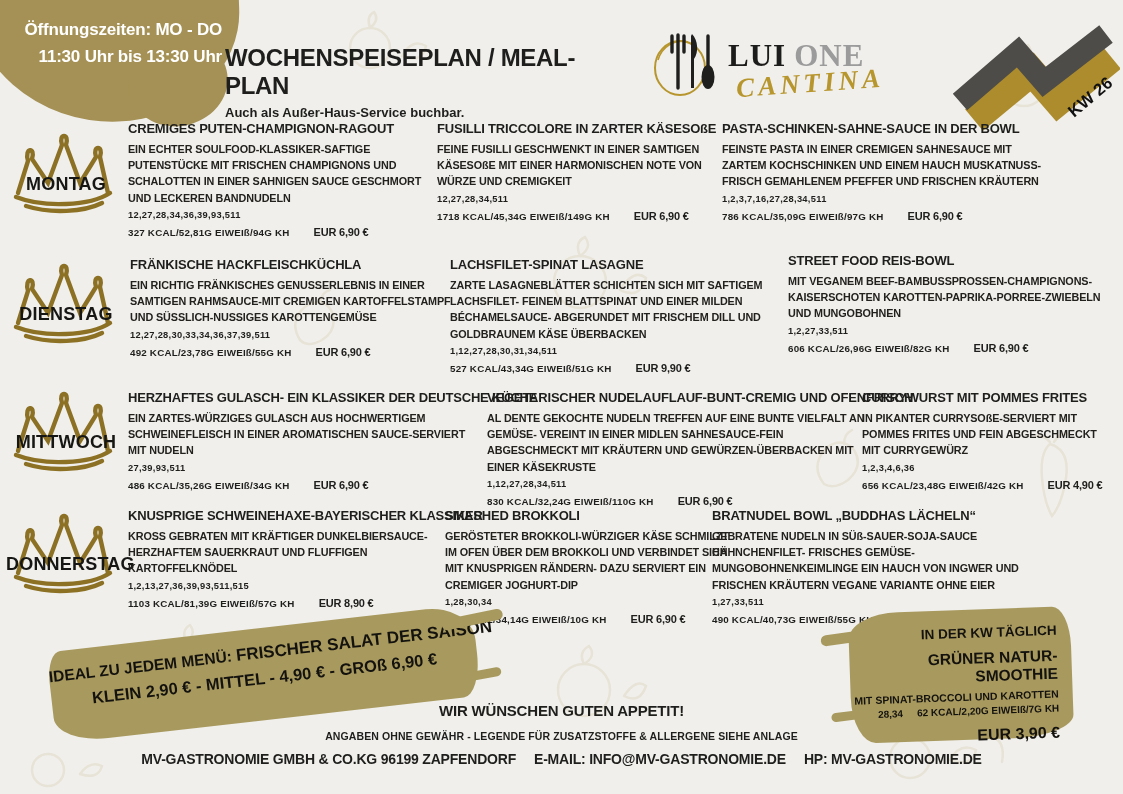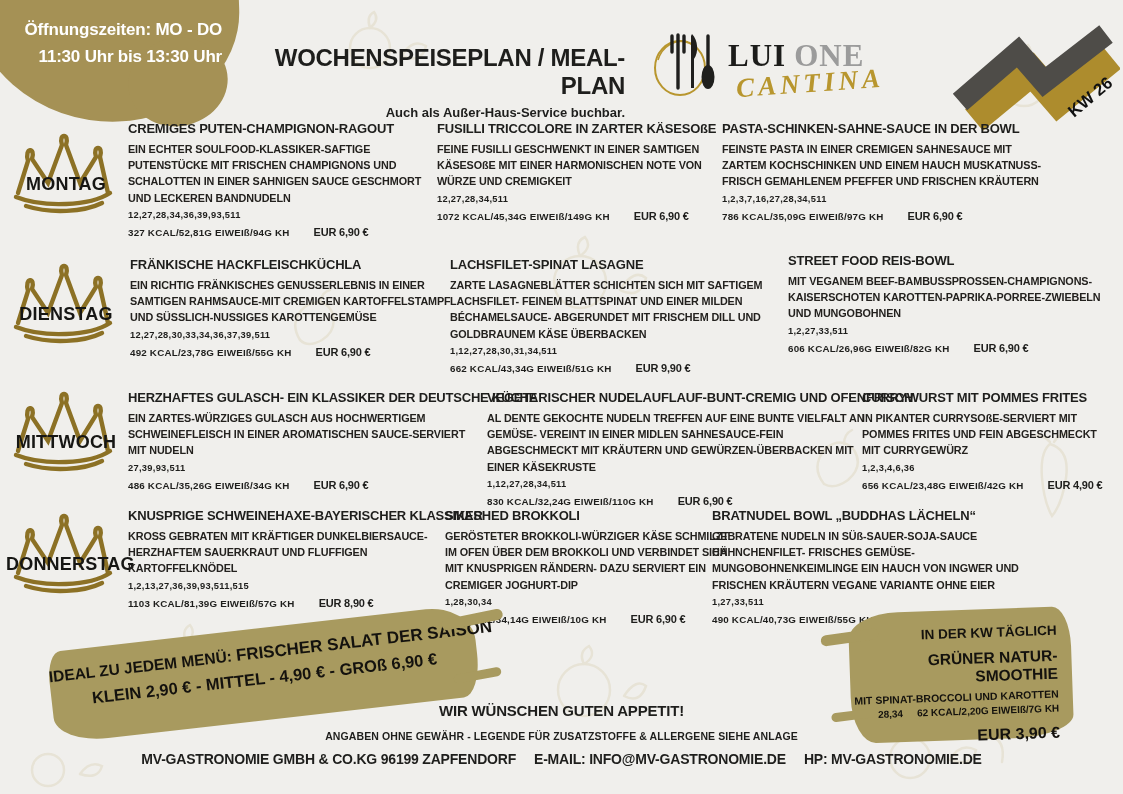--- a/index.html
+++ b/index.html
@@ -12,21 +12,21 @@
   .doodle{position:absolute; opacity:.65;}
   .doodle path,.doodle circle,.doodle ellipse{stroke:#e3ddcb; stroke-width:2.5; fill:none; stroke-linecap:round;}
   
   .blob-main{position:absolute; top:-52px; left:-32px; width:272px; height:174px;
     background:#a59155; border-radius:0 0 46% 54% / 0 0 62% 80%; transform:rotate(-2deg);}
   .blob-bump{position:absolute; top:38px; left:128px; width:100px; height:88px;
     background:#a59155; border-radius:50%; transform:rotate(-14deg);}
   .opening-hours{position:absolute; top:16px; left:12px; width:210px;
     color:#ffffff; font-weight:700; font-size:17px; line-height:1.6; text-align:right; letter-spacing:-0.2px;}
   
-  .header-title-block{position:absolute; top:44px; left:225px; width:400px; text-align:right;}
+  .header-title-block{position:absolute; top:44px; left:225px; width:400px; text-align:left;}
   .main-title{font-size:24px; font-weight:800; letter-spacing:-0.3px;}
   .subtitle{font-size:13px; font-weight:700; margin-top:5px;}
   
   .logo{position:absolute; top:16px; left:652px; width:240px; height:96px;}
   .logo-cutlery{position:absolute; top:6px; left:0;}
   .logo-text{position:absolute; top:22px; left:76px; white-space:nowrap;
     font-family:"Liberation Serif", serif; font-size:31px; font-weight:700; letter-spacing:1px;}
   .logo-lui{color:#1c1c1a;}
   .logo-one{color:#9b9b9b; margin-left:8px;}
   .logo-cantina{position:absolute; top:52px; left:84px; color:#b8962e;
@@ -215,40 +215,40 @@
   <div class="cell r1c1">
     <div class="dish-title">CREMIGES PUTEN-CHAMPIGNON-RAGOUT</div>
     <div class="dish-desc">EIN ECHTER SOULFOOD-KLASSIKER-SAFTIGE PUTENSTÜCKE MIT FRISCHEN CHAMPIGNONS UND SCHALOTTEN IN EINER SAHNIGEN SAUCE GESCHMORT UND LECKEREN BANDNUDELN</div>
     <div class="dish-additives">12,27,28,34,36,39,93,511</div>
     <div class="dish-nutri-row"><span class="dish-nutrition">327 KCAL/52,81G EIWEIß/94G KH</span><span class="dish-price">EUR 6,90 €</span></div>
   </div>
   <div class="cell r1c2">
     <div class="dish-title">FUSILLI TRICCOLORE IN ZARTER KÄSESOßE</div>
     <div class="dish-desc">FEINE FUSILLI GESCHWENKT IN EINER SAMTIGEN KÄSESOßE MIT EINER HARMONISCHEN NOTE VON WÜRZE UND CREMIGKEIT</div>
     <div class="dish-additives">12,27,28,34,511</div>
-    <div class="dish-nutri-row"><span class="dish-nutrition">1072 KCAL/45,34G EIWEIß/149G KH</span><span class="dish-price">EUR 6,90 €</span></div>
+    <div class="dish-nutri-row"><span class="dish-nutrition">1718 KCAL/45,34G EIWEIß/149G KH</span><span class="dish-price">EUR 6,90 €</span></div>
   </div>
   <div class="cell r1c3">
     <div class="dish-title">PASTA-SCHINKEN-SAHNE-SAUCE IN DER BOWL</div>
     <div class="dish-desc">FEINSTE PASTA IN EINER CREMIGEN SAHNESAUCE MIT ZARTEM KOCHSCHINKEN UND EINEM HAUCH MUSKATNUSS- FRISCH GEMAHLENEM PFEFFER UND FRISCHEN KRÄUTERN</div>
     <div class="dish-additives">1,2,3,7,16,27,28,34,511</div>
     <div class="dish-nutri-row"><span class="dish-nutrition">786 KCAL/35,09G EIWEIß/97G KH</span><span class="dish-price">EUR 6,90 €</span></div>
   </div>
 
   <div class="cell r2c1">
     <div class="dish-title">FRÄNKISCHE HACKFLEISCHKÜCHLA</div>
     <div class="dish-desc">EIN RICHTIG FRÄNKISCHES GENUSSERLEBNIS IN EINER SAMTIGEN RAHMSAUCE-MIT CREMIGEN KARTOFFELSTAMPF UND SÜSSLICH-NUSSIGES KAROTTENGEMÜSE</div>
     <div class="dish-additives">12,27,28,30,33,34,36,37,39,511</div>
     <div class="dish-nutri-row"><span class="dish-nutrition">492 KCAL/23,78G EIWEIß/55G KH</span><span class="dish-price">EUR 6,90 €</span></div>
   </div>
   <div class="cell r2c2">
     <div class="dish-title">LACHSFILET-SPINAT LASAGNE</div>
     <div class="dish-desc">ZARTE LASAGNEBLÄTTER SCHICHTEN SICH MIT SAFTIGEM LACHSFILET- FEINEM BLATTSPINAT UND EINER MILDEN BÉCHAMELSAUCE- ABGERUNDET MIT FRISCHEM DILL UND GOLDBRAUNEM KÄSE ÜBERBACKEN</div>
     <div class="dish-additives">1,12,27,28,30,31,34,511</div>
-    <div class="dish-nutri-row"><span class="dish-nutrition">662 KCAL/43,34G EIWEIß/51G KH</span><span class="dish-price">EUR 9,90 €</span></div>
+    <div class="dish-nutri-row"><span class="dish-nutrition">527 KCAL/43,34G EIWEIß/51G KH</span><span class="dish-price">EUR 9,90 €</span></div>
   </div>
   <div class="cell r2c3">
     <div class="dish-title">STREET FOOD REIS-BOWL</div>
     <div class="dish-desc">MIT VEGANEM BEEF-BAMBUSSPROSSEN-CHAMPIGNONS-KAISERSCHOTEN KAROTTEN-PAPRIKA-PORREE-ZWIEBELN UND MUNGOBOHNEN</div>
     <div class="dish-additives">1,2,27,33,511</div>
     <div class="dish-nutri-row"><span class="dish-nutrition">606 KCAL/26,96G EIWEIß/82G KH</span><span class="dish-price">EUR 6,90 €</span></div>
   </div>
 
   <div class="cell r3c1">
     <div class="dish-title">HERZHAFTES GULASCH- EIN KLASSIKER DER DEUTSCHE KÜCHE</div>

